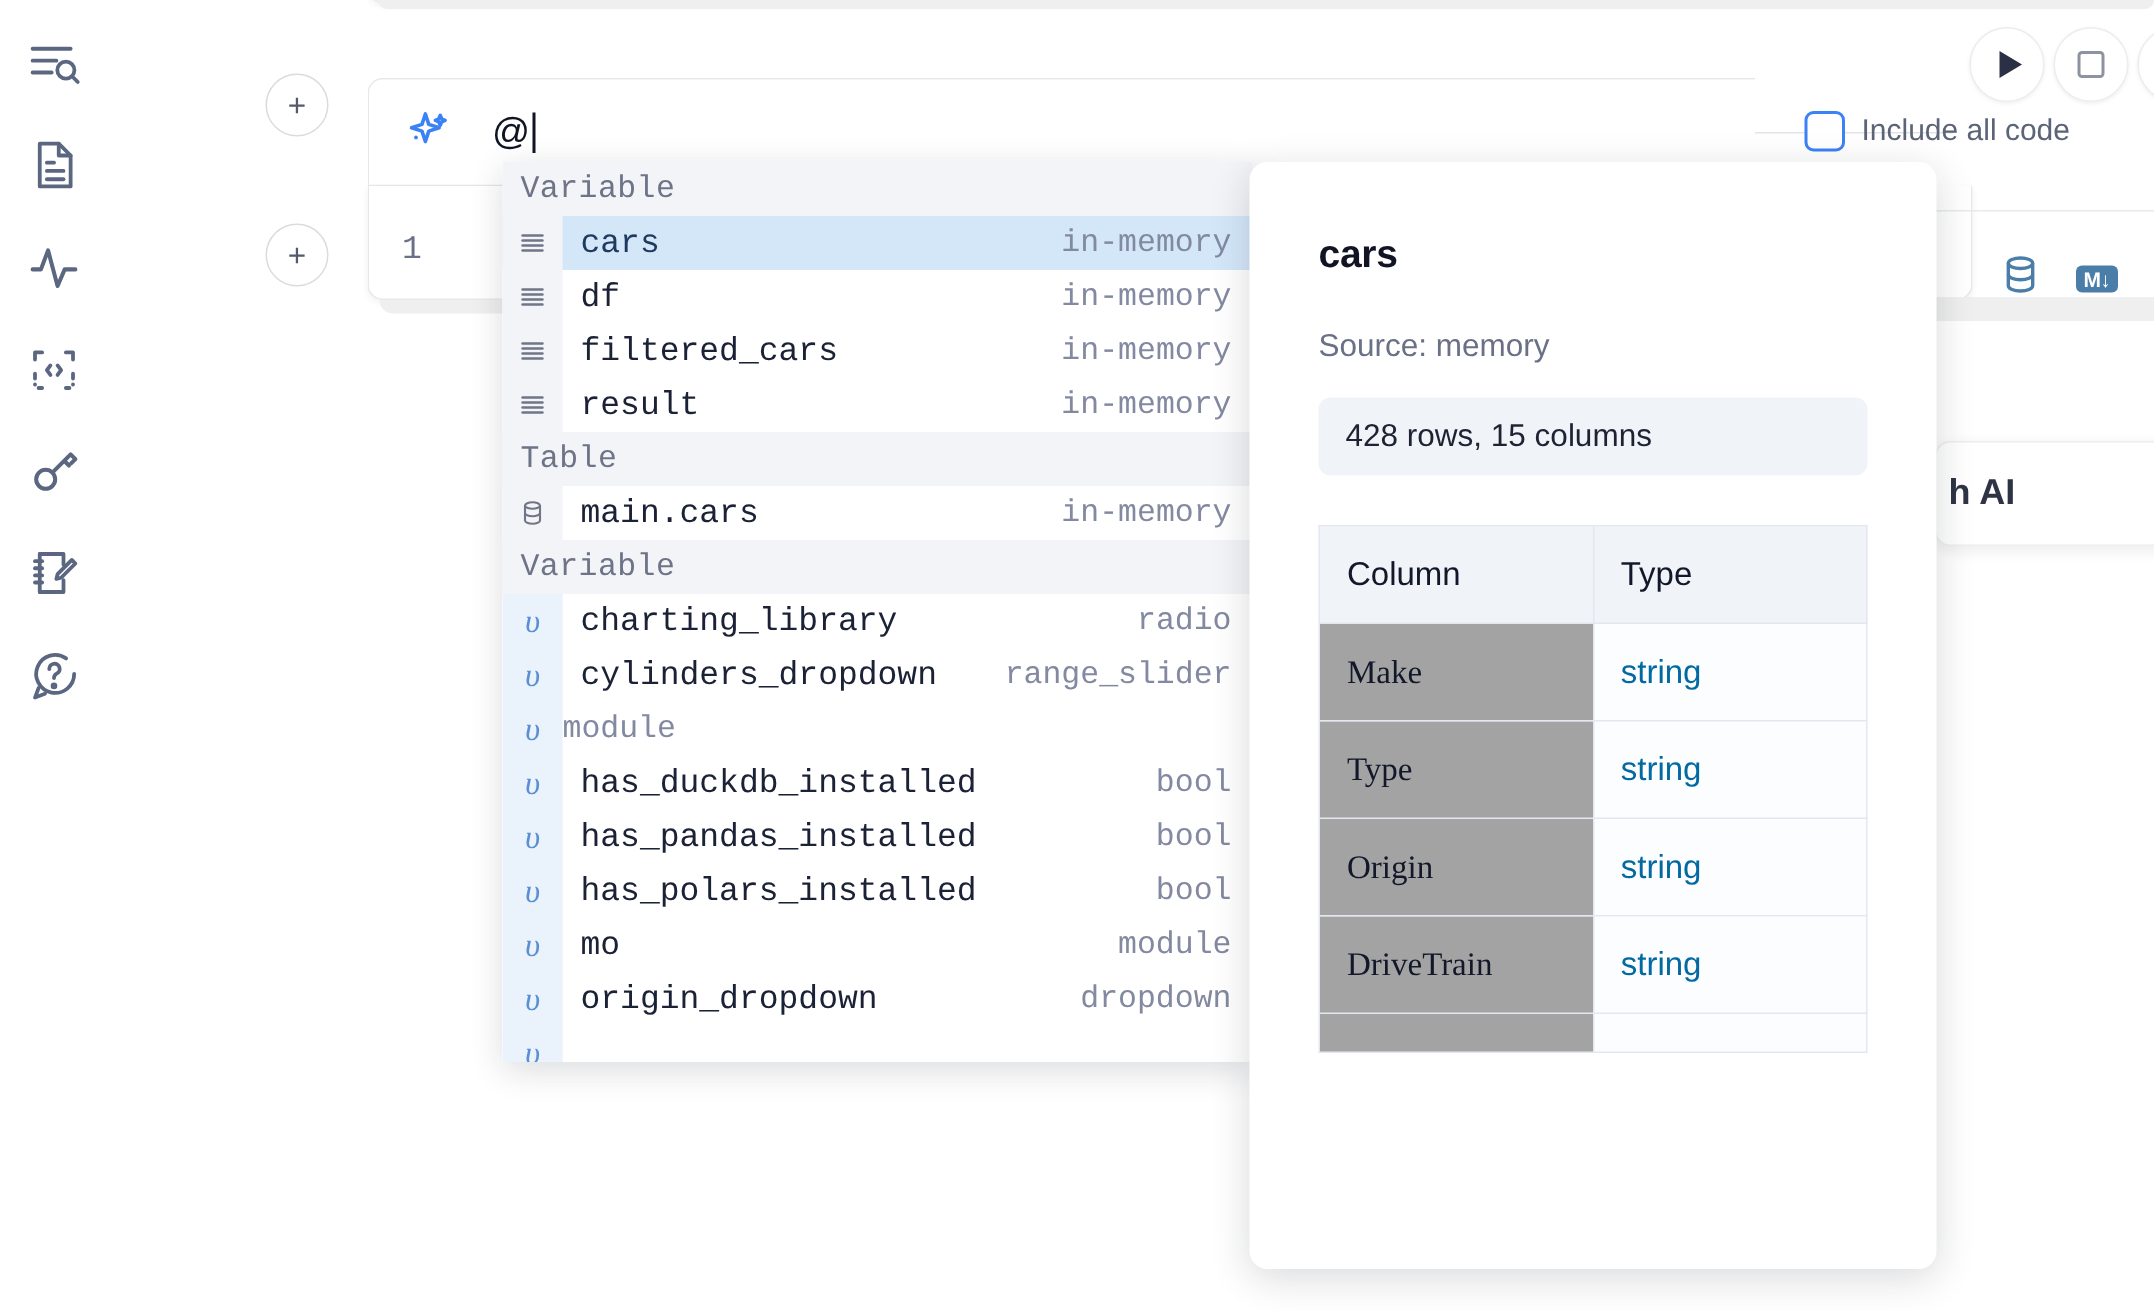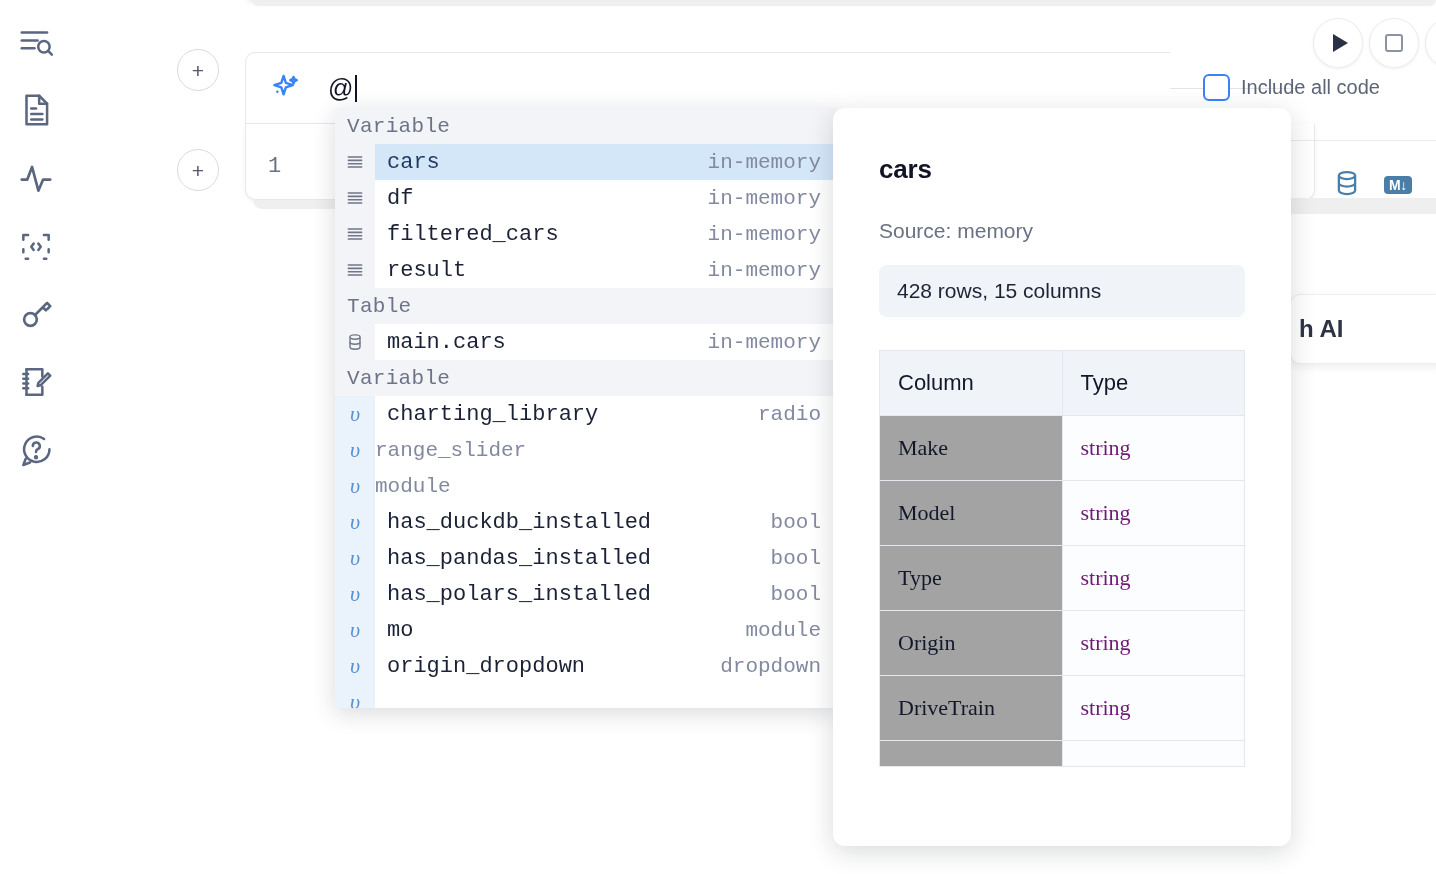--- a/index.html
+++ b/index.html
@@ -218,21 +218,21 @@
   }
   .pv-table th {
     background: #f0f3f8; color: #12182a; font-weight: normal;
     font-family: "Liberation Sans", sans-serif;
   }
   .pv-table td.col {
     font-family: Liberation Serif, serif; color: #12182a;
     background: #a3a3a3;
   }
   .pv-table td.typ {
-    font-family: Liberation Serif, serif; color: #701a75;
+    font-family: Liberation Sans, sans-serif; color: #0369a1;
     background: #fcfdff;
   }
   .pv-table tr.partial td { height: 26px; padding: 0; }
 </style>
 </head>
 <body>
 
 <div class="root">
 
   <div class="rail">
@@ -427,20 +427,21 @@
         <span class="ac-gutter">
           <span class="var-glyph">υ</span>
         </span>
         <span class="ac-name">charting_library</span>
         <span class="ac-meta">radio</span>
       </div>
       <div class="ac-item var">
         <span class="ac-gutter">
           <span class="var-glyph">υ</span>
         </span>
+        <span class="ac-name">cylinders_dropdown</span>
         <span class="ac-meta">range_slider</span>
       </div>
       <div class="ac-item var">
         <span class="ac-gutter">
           <span class="var-glyph">υ</span>
         </span>
         <span class="ac-meta">module</span>
       </div>
       <div class="ac-item var">
         <span class="ac-gutter">
@@ -491,24 +492,20 @@
     <table class="pv-table">
       <thead>
         <tr>
           <th>Column</th>
           <th>Type</th>
         </tr>
       </thead>
       <tbody id="pv-body">
           <tr>
             <td class="col">Make</td>
-            <td class="typ">string</td>
-          </tr>
-          <tr>
-            <td class="col">Model</td>
             <td class="typ">string</td>
           </tr>
           <tr>
             <td class="col">Type</td>
             <td class="typ">string</td>
           </tr>
           <tr>
             <td class="col">Origin</td>
             <td class="typ">string</td>
           </tr>

